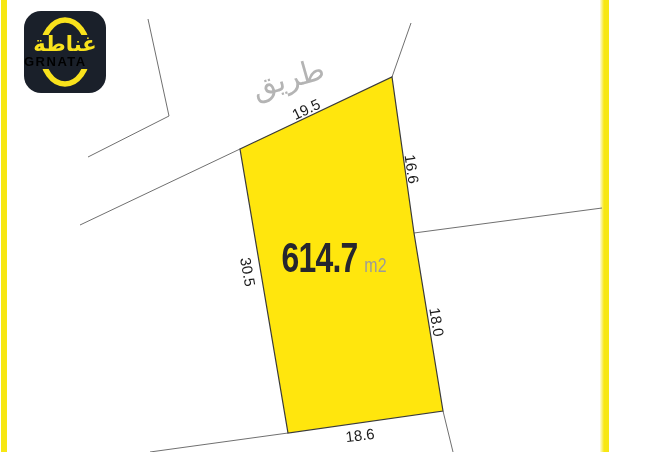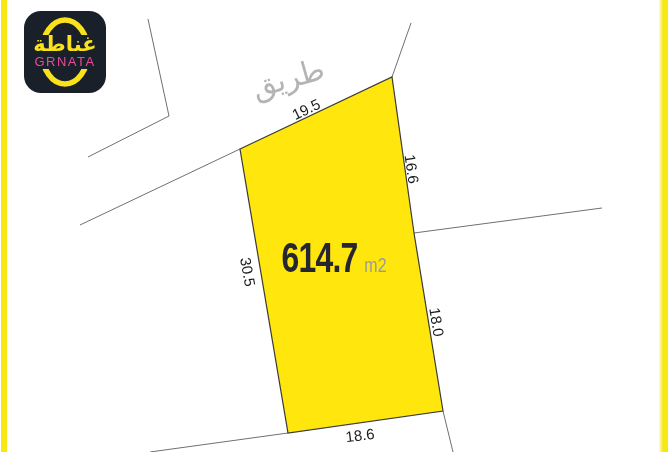--- a/index.html
+++ b/index.html
@@ -1,37 +1,37 @@
 <!DOCTYPE html>
 <html><head>
 <meta charset="utf-8">
 <style>
   html,body{margin:0;padding:0;background:#ffffff;}
   .canvas{
-    position:relative;width:668px;height:452px;overflow:hidden;
+    position:relative;width:609px;height:452px;overflow:hidden;
     background:#ffffff;font-family:"Liberation Sans","DejaVu Sans",sans-serif;
   }
   
   .bar{position:absolute;top:0;height:452px;}
   .bar-left{left:1px;width:6px;background:#F7E713;}
   .bar-right{right:0;width:9px;background:linear-gradient(to right, rgba(247,231,19,0.12) 0, #F7E713 45%);}
   
   .survey{position:absolute;left:0;top:0;}
   .boundary{stroke:#707070;stroke-width:1;fill:none;}
   .plot-outline{stroke:#3a3a3a;stroke-width:1.2;}
   
   .logo{position:absolute;left:24px;top:11px;width:82px;height:82px;}
   .logo svg{position:absolute;left:0;top:0;}
   .logo-ar{
     position:absolute;left:0;top:22px;width:100%;text-align:center;
     color:#F9E21C;font-size:21px;font-weight:bold;line-height:22px;
   }
   .logo-en{
-    position:absolute;left:0;top:44px;width:100%;text-align:center;
-    color:#ec4899;font-size:13px;font-weight:normal;letter-spacing:1.5px;line-height:14px;
+    position:absolute;left:0;top:44px;width:100%;text-align:left;
+    color:#000000;font-size:13px;font-weight:bold;letter-spacing:1.5px;line-height:14px;
   }
   
   .lbl{position:absolute;white-space:nowrap;}
   .road-label{
     left:288px;top:78px;color:#b4b4b4;font-size:30px;
     transform:translate(-50%,-50%) rotate(-16deg);
   }
   .dim{color:#1c1c1c;font-size:15px;}
   .dim-top        {left:306px;top:109px;transform:translate(-50%,-50%) rotate(-25.5deg);}
   .dim-upper-right{left:412px;top:169px;transform:translate(-50%,-50%) rotate(82deg);}

